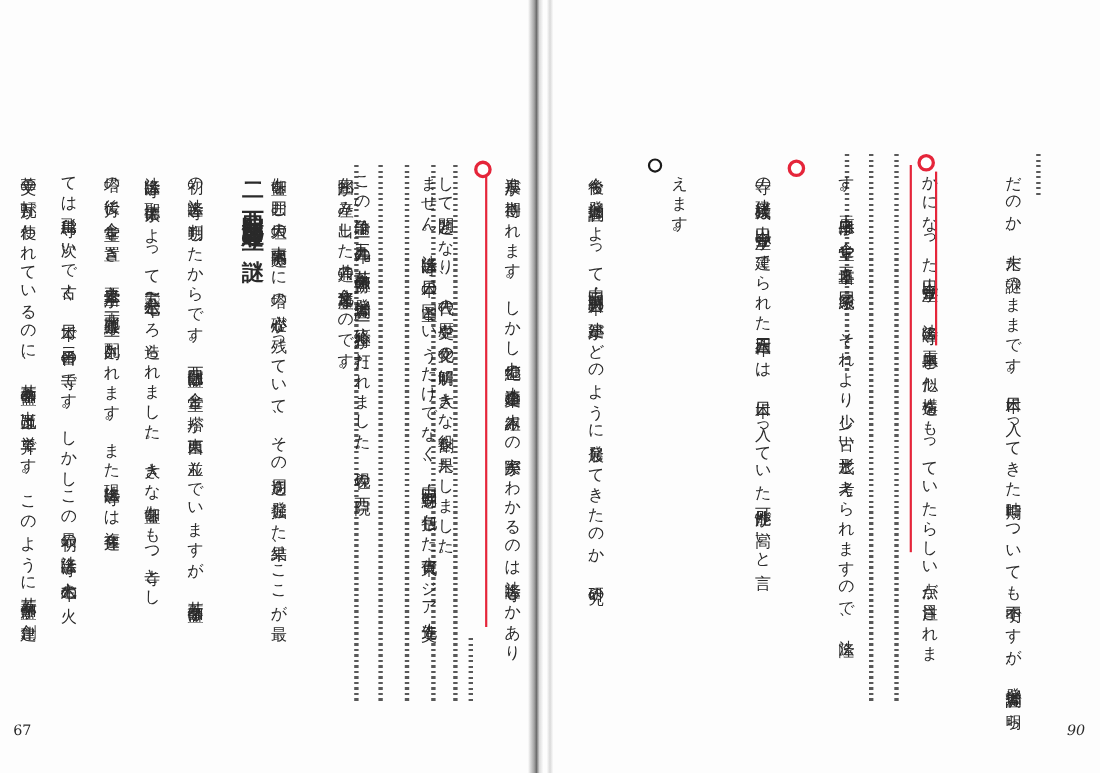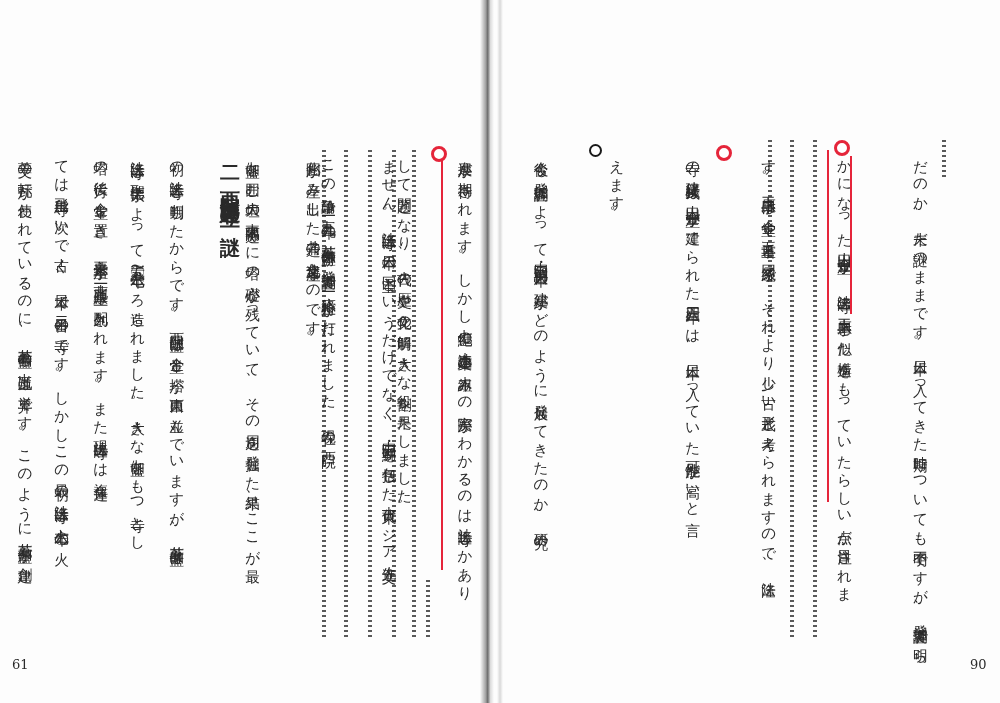--- a/index.html
+++ b/index.html
@@ -14,21 +14,21 @@
   .page-left { left:0; width:480px; }
   .page-right { left:500px; width:500px; }
   .body-text { position:absolute; top:150px; writing-mode:vertical-rl; font-size:14.6px;
                line-height:25.3px; letter-spacing:1.55px; white-space:pre; }
   .page-left .body-text { right:12px; }
   .page-right .body-text { right:16px; top:150px; }
   .col { display:block; }
   .col.head { font-size:20px; letter-spacing:3px; padding-top:0; margin-left:16px; margin-right:8px; font-weight:bold; }
   .pgnum { position:absolute; top:657px; font-size:13px; font-family:"DejaVu Serif",serif; }
   .pgnum-left { left:12px; }
-  .pgnum-right { left:470px; }
+  .pgnum-right { left:470px;font-style:italic; }
   .mark { position:absolute; border-radius:50%; }
   .red-circle { border:3px solid #e5253a; width:10px; height:10px; background:#fff; }
   .black-circle { border:2.5px solid #1a1a1a; width:9px; height:9px; background:#fff; }
   .red-line { position:absolute; width:2px; background:#e5253a; }
   .wavy { position:absolute; width:4px;
           background:repeating-linear-gradient(180deg, #222 0 2px, transparent 2px 5px);
           opacity:0.75; }
 </style>
 </head>
 <body>
@@ -82,21 +82,21 @@
       
       
       
       
       
       
       
       
       
     </div>
-    <div class="pgnum pgnum-left">61</div>
+    <div class="pgnum pgnum-left">67</div>
   </div>
 
   <div class="mark red-circle" style="left:834px;top:140px;"></div>
   <div class="red-line" style="left:850px;top:156px;height:158px;"></div>
   <div class="red-line" style="left:827px;top:150px;height:352px;"></div>
   <div class="mark red-circle" style="left:716px;top:145px;"></div>
   <div class="mark black-circle" style="left:589px;top:144px;"></div>
   <div class="mark red-circle" style="left:431px;top:146px;"></div>
   <div class="red-line" style="left:441px;top:160px;height:410px;"></div>
 

